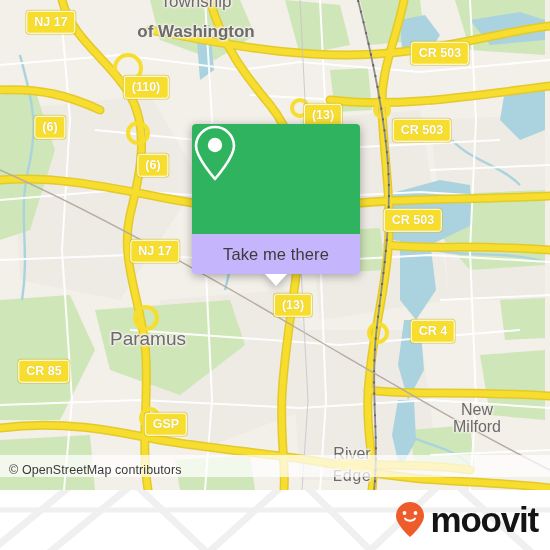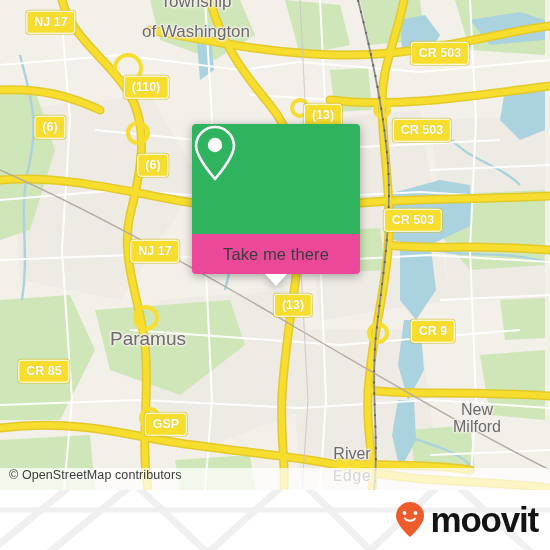--- a/index.html
+++ b/index.html
@@ -12,23 +12,23 @@
 
   
   .map{
     position:absolute;left:0;top:0;width:550px;height:490px;
     background:#f3efe9;overflow:hidden;
   }
   .map svg{position:absolute;left:0;top:0;}
 
   
   .attrib{
-    position:absolute;left:0;bottom:0;width:100%;height:22px;
+    position:absolute;left:0;bottom:13px;width:100%;height:22px;
     background:rgba(255,255,255,0.72);
-    display:flex;align-items:flex-start;margin-top:12px;
+    display:flex;align-items:flex-end;margin-top:12px;
   }
   .attrib span{
     font-size:12.5px;color:#3b3b3b;padding-left:9px;letter-spacing:.1px;
   }
 
   
   .shield{
     position:absolute;
     background:#f7de2e;
     border:1.6px solid #ffffff;
@@ -63,21 +63,21 @@
   .callout{
     position:absolute;left:192px;top:124px;width:168px;
     border-radius:4px;
     filter:drop-shadow(0 2px 5px rgba(0,0,0,.32));
   }
   .callout-top{
     background:#2fb35f;border-radius:4px 4px 0 0;
     height:110px;display:flex;align-items:center;justify-content:center;
   }
   .callout-bottom{
-    background:#ec4899;border-radius:0 0 4px 4px;
+    background:#c4b5fd;border-radius:0 0 4px 4px;
     height:40px;display:flex;align-items:center;justify-content:center;
   }
   .callout-bottom span{
     font-size:16.5px;color:#3c3c3c;letter-spacing:.1px;
   }
   .callout-tail{
     position:absolute;left:50%;top:150px;
     width:0;height:0;margin-left:-11px;
     border-left:11px solid transparent;
     border-right:11px solid transparent;
@@ -235,26 +235,26 @@
       <div class="shield big" style="left:34px;top:127px;">(6)</div>
       <div class="shield big" style="left:137px;top:165px;">(6)</div>
       <div class="shield big" style="left:139px;top:251px;">NJ 17</div>
       <div class="shield big" style="left:28px;top:371px;">CR 85</div>
       <div class="shield big" style="left:150px;top:424px;">GSP</div>
       <div class="shield big" style="left:307px;top:115px;">(13)</div>
       <div class="shield big" style="left:277px;top:305px;">(13)</div>
       <div class="shield big" style="left:424px;top:53px;">CR 503</div>
       <div class="shield big" style="left:406px;top:130px;">CR 503</div>
       <div class="shield big" style="left:397px;top:220px;">CR 503</div>
-      <div class="shield big" style="left:417px;top:331px;">CR 9</div>
+      <div class="shield big" style="left:417px;top:331px;">CR 4</div>
     </div>
 
     <div>
       <div class="place md" style="left:196px;top:2px;">Township</div>
-      <div class="place md" style="left:196px;top:32px;">of Washington</div>
+      <div class="place md" style="left:196px;top:32px;font-weight:bold;">of Washington</div>
       <div class="place lg" style="left:148px;top:339px;">Paramus</div>
       <div class="place sm" style="left:352px;top:453px;">River</div>
       <div class="place sm" style="left:352px;top:477px;font-family:Liberation Mono, monospace;">Edge</div>
       <div class="place sm" style="left:477px;top:409px;">New</div>
       <div class="place sm" style="left:477px;top:426px;">Milford</div>
     </div>
 
     <div class="callout">
       <div class="callout-top">
         <svg width="46" height="58" viewBox="0 0 46 58">

